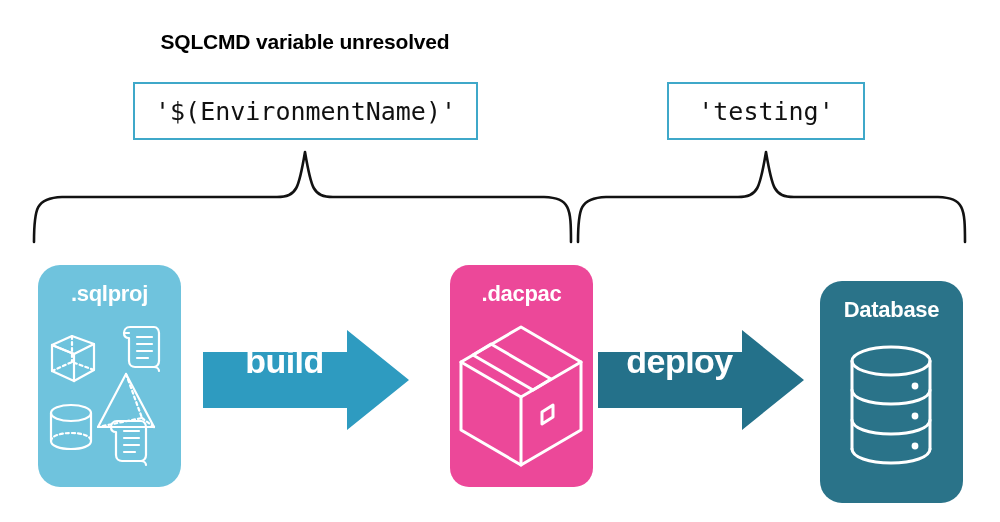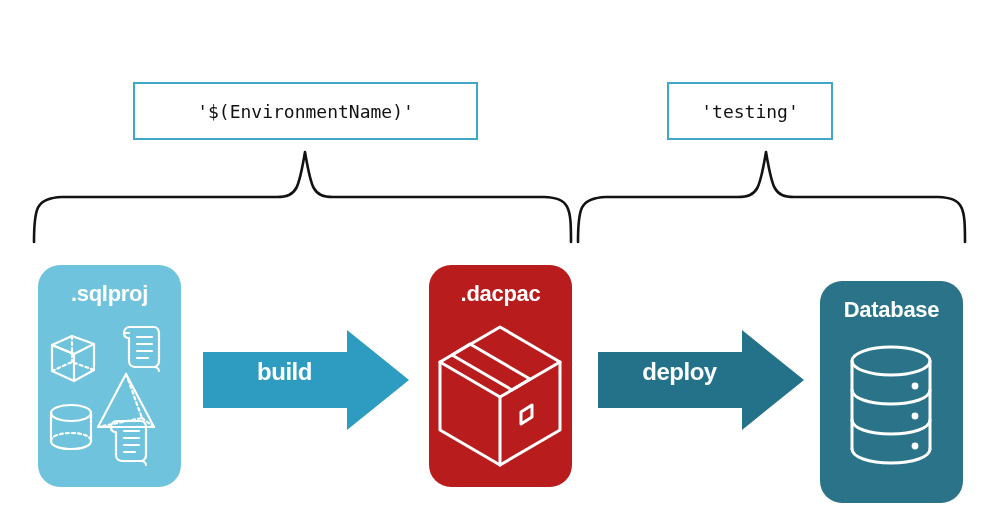--- a/index.html
+++ b/index.html
@@ -35,48 +35,48 @@
   
   .code-box {
     position: absolute;
     box-sizing: border-box;
     background: #ffffff;
     border: 2.5px solid #3FA8C9;
     display: flex;
     align-items: center;
     justify-content: center;
     font-family: "DejaVu Sans Mono", "Liberation Mono", monospace;
-    font-size: 18px;
+    font-size: 25px;
     color: #111111;
     letter-spacing: 0px;
     white-space: nowrap;
   }
   #code-box-left  { left: 133px; top: 82px; width: 345px; height: 58px; }
-  #code-box-right { left: 667px; top: 82px; width: 166px; height: 58px; }
+  #code-box-right { left: 667px; top: 82px; width: 198px; height: 58px; }
 
   
   #brace-layer {
     position: absolute;
     left: 0; top: 0;
     width: 1000px; height: 522px;
     pointer-events: none;
   }
 
   
   .stage-box {
     position: absolute;
     box-sizing: border-box;
     border-radius: 22px;
     top: 265px;
     width: 143px;
     height: 222px;
     padding-left: 16px;
   }
   #stage-sqlproj  { left: 38px;  background: #6FC3DD; }
-  #stage-dacpac   { left: 429px; background: #b91c1c; }
+  #stage-dacpac   { left: 450px; background: #ec4899; border-radius: 19px; }
   #stage-database { left: 820px; background: #2A7389; margin-top: 16px; }
 
   .stage-label {
     position: absolute;
     top: 16px;
     left: 0;
     width: 100%;
     text-align: center;
     font-family: "Liberation Sans", sans-serif;
     font-weight: bold;
@@ -99,36 +99,37 @@
     top: 330px;
     width: 206px;
     height: 100px;
   }
   #arrow-build  { left: 203px; }
   #arrow-deploy { left: 598px; }
 
   .arrow-label {
     position: absolute;
     left: 0;
-    top: 28px;
+    top: 12px;
     width: 163px;
     text-align: center;
     font-family: "Liberation Sans", sans-serif;
     font-weight: bold;
-    font-size: 24px;
+    font-size: 34px;
     color: #ffffff;
     letter-spacing: -0.5px;
     pointer-events: none;
   }
 </style>
 </head>
 <body>
 
 <div id="canvas">
 
+  <div class="heading" id="heading-left">SQLCMD variable unresolved</div>
 
 
   <div class="code-box" id="code-box-left">'$(EnvironmentName)'</div>
 
   <div class="code-box" id="code-box-right">'testing'</div>
 
   <svg id="brace-layer" viewBox="0 0 1000 522">
 
     <path fill="none" stroke="#121212" stroke-width="2.6" stroke-linecap="round" stroke-linejoin="round" d="M 34,242
              C 34,208 36,198 62,197

